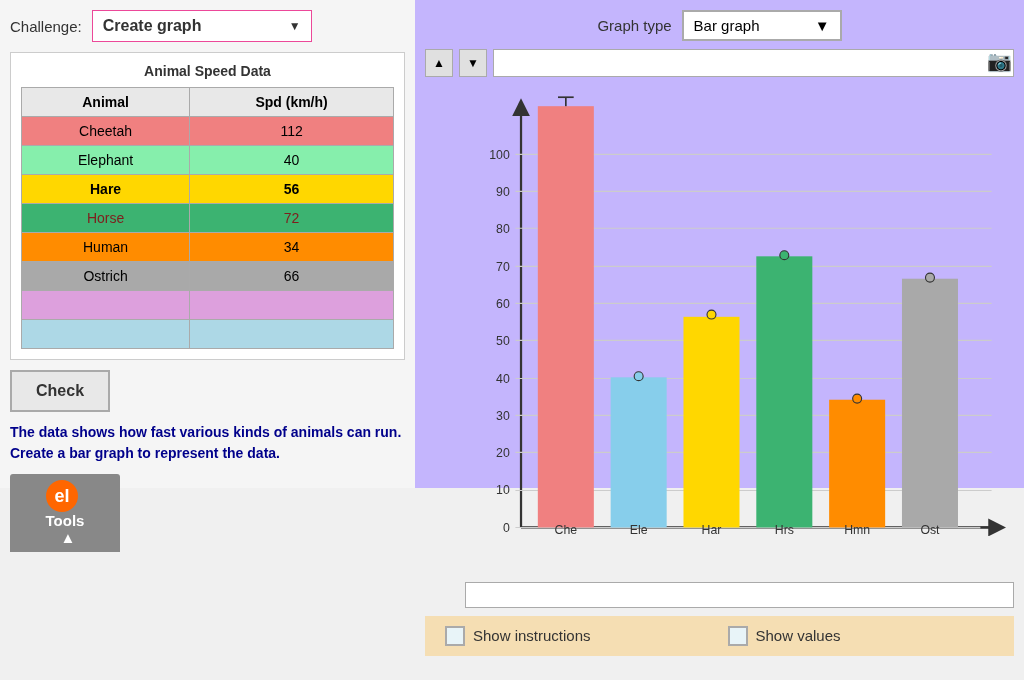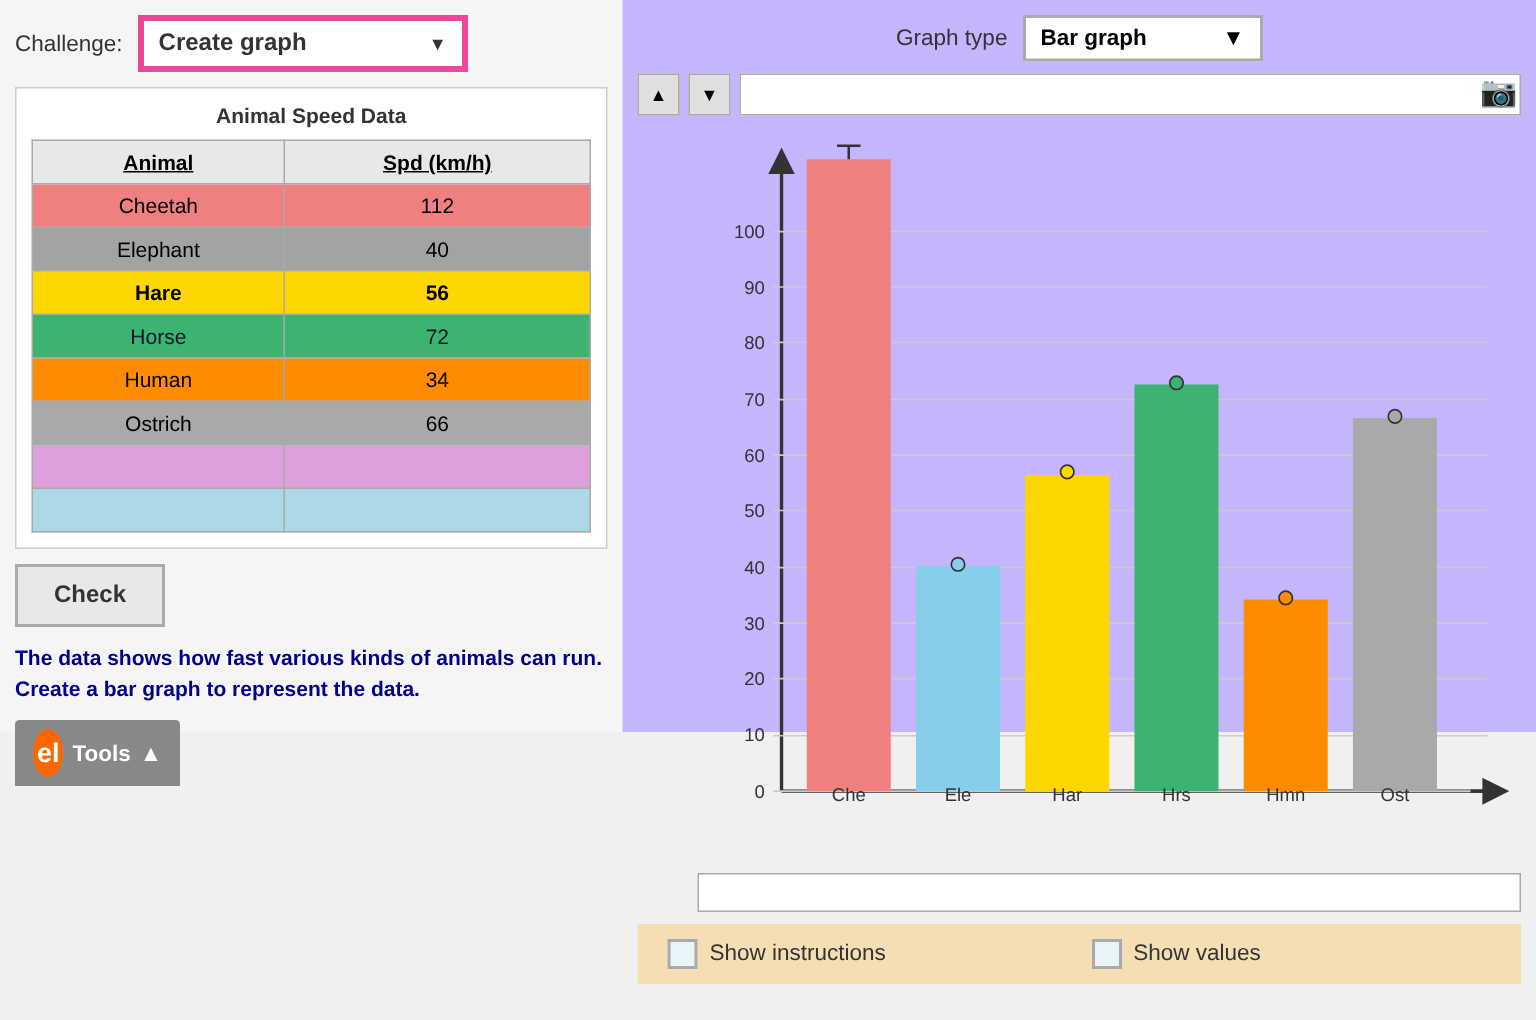--- a/index.html
+++ b/index.html
@@ -35,21 +35,21 @@
     }
 
     .challenge-label {
       font-size: 15px;
       color: #333;
     }
 
     .challenge-select {
       display: flex;
       align-items: center;
-      border: 4px solid #ec4899;
+      border: 1px solid #ec4899;
       background: white;
       padding: 6px 10px;
       font-size: 16px;
       font-weight: bold;
       color: #333;
       cursor: pointer;
       min-width: 220px;
       justify-content: space-between;
     }
 
@@ -76,33 +76,32 @@
       width: 100%;
       border-collapse: collapse;
     }
 
     .data-table th {
       border: 1px solid #aaa;
       padding: 6px 12px;
       text-align: center;
       background: #e8e8e8;
       font-weight: bold;
-      text-decoration: underline;
     }
 
     .data-table td {
       border: 1px solid #aaa;
       padding: 6px 12px;
       text-align: center;
     }
 
     .row-cheetah td { background: #f08080; }
-    .row-elephant td { background: #a3a3a3; }
+    .row-elephant td { background: #86efac; }
     .row-hare td { background: #ffd700; font-weight: bold; }
-    .row-horse td { background: #3cb371; color: #0f172a; }
+    .row-horse td { background: #3cb371; color: #7f1d1d; }
     .row-human td { background: #ff8c00; }
     .row-ostrich td { background: #a9a9a9; }
     .row-empty1 td { background: #dda0dd; }
     .row-empty2 td { background: #add8e6; }
 
     .buttons-row {
       display: flex;
       gap: 10px;
     }
 
@@ -127,20 +126,21 @@
       display: flex;
       align-items: center;
       background: #888;
       color: white;
       padding: 6px 12px;
       font-size: 15px;
       font-weight: bold;
       margin-top: auto;
       width: 110px;
       border-radius: 3px 3px 0 0;
+      flex-direction: column;
     }
 
     .tools-icon {
       width: 32px;
       height: 32px;
       background: #ff6600;
       border-radius: 50%;
       display: flex;
       align-items: center;
       justify-content: center;
@@ -172,21 +172,21 @@
       color: #333;
     }
 
     .graph-type-select {
       display: flex;
       align-items: center;
       border: 2px solid #aaa;
       background: white;
       padding: 5px 10px;
       font-size: 15px;
-      font-weight: bold;
+      font-weight: normal;
       cursor: pointer;
       min-width: 160px;
       justify-content: space-between;
     }
 
     .graph-controls {
       display: flex;
       align-items: center;
       gap: 6px;
       margin-bottom: 4px;

